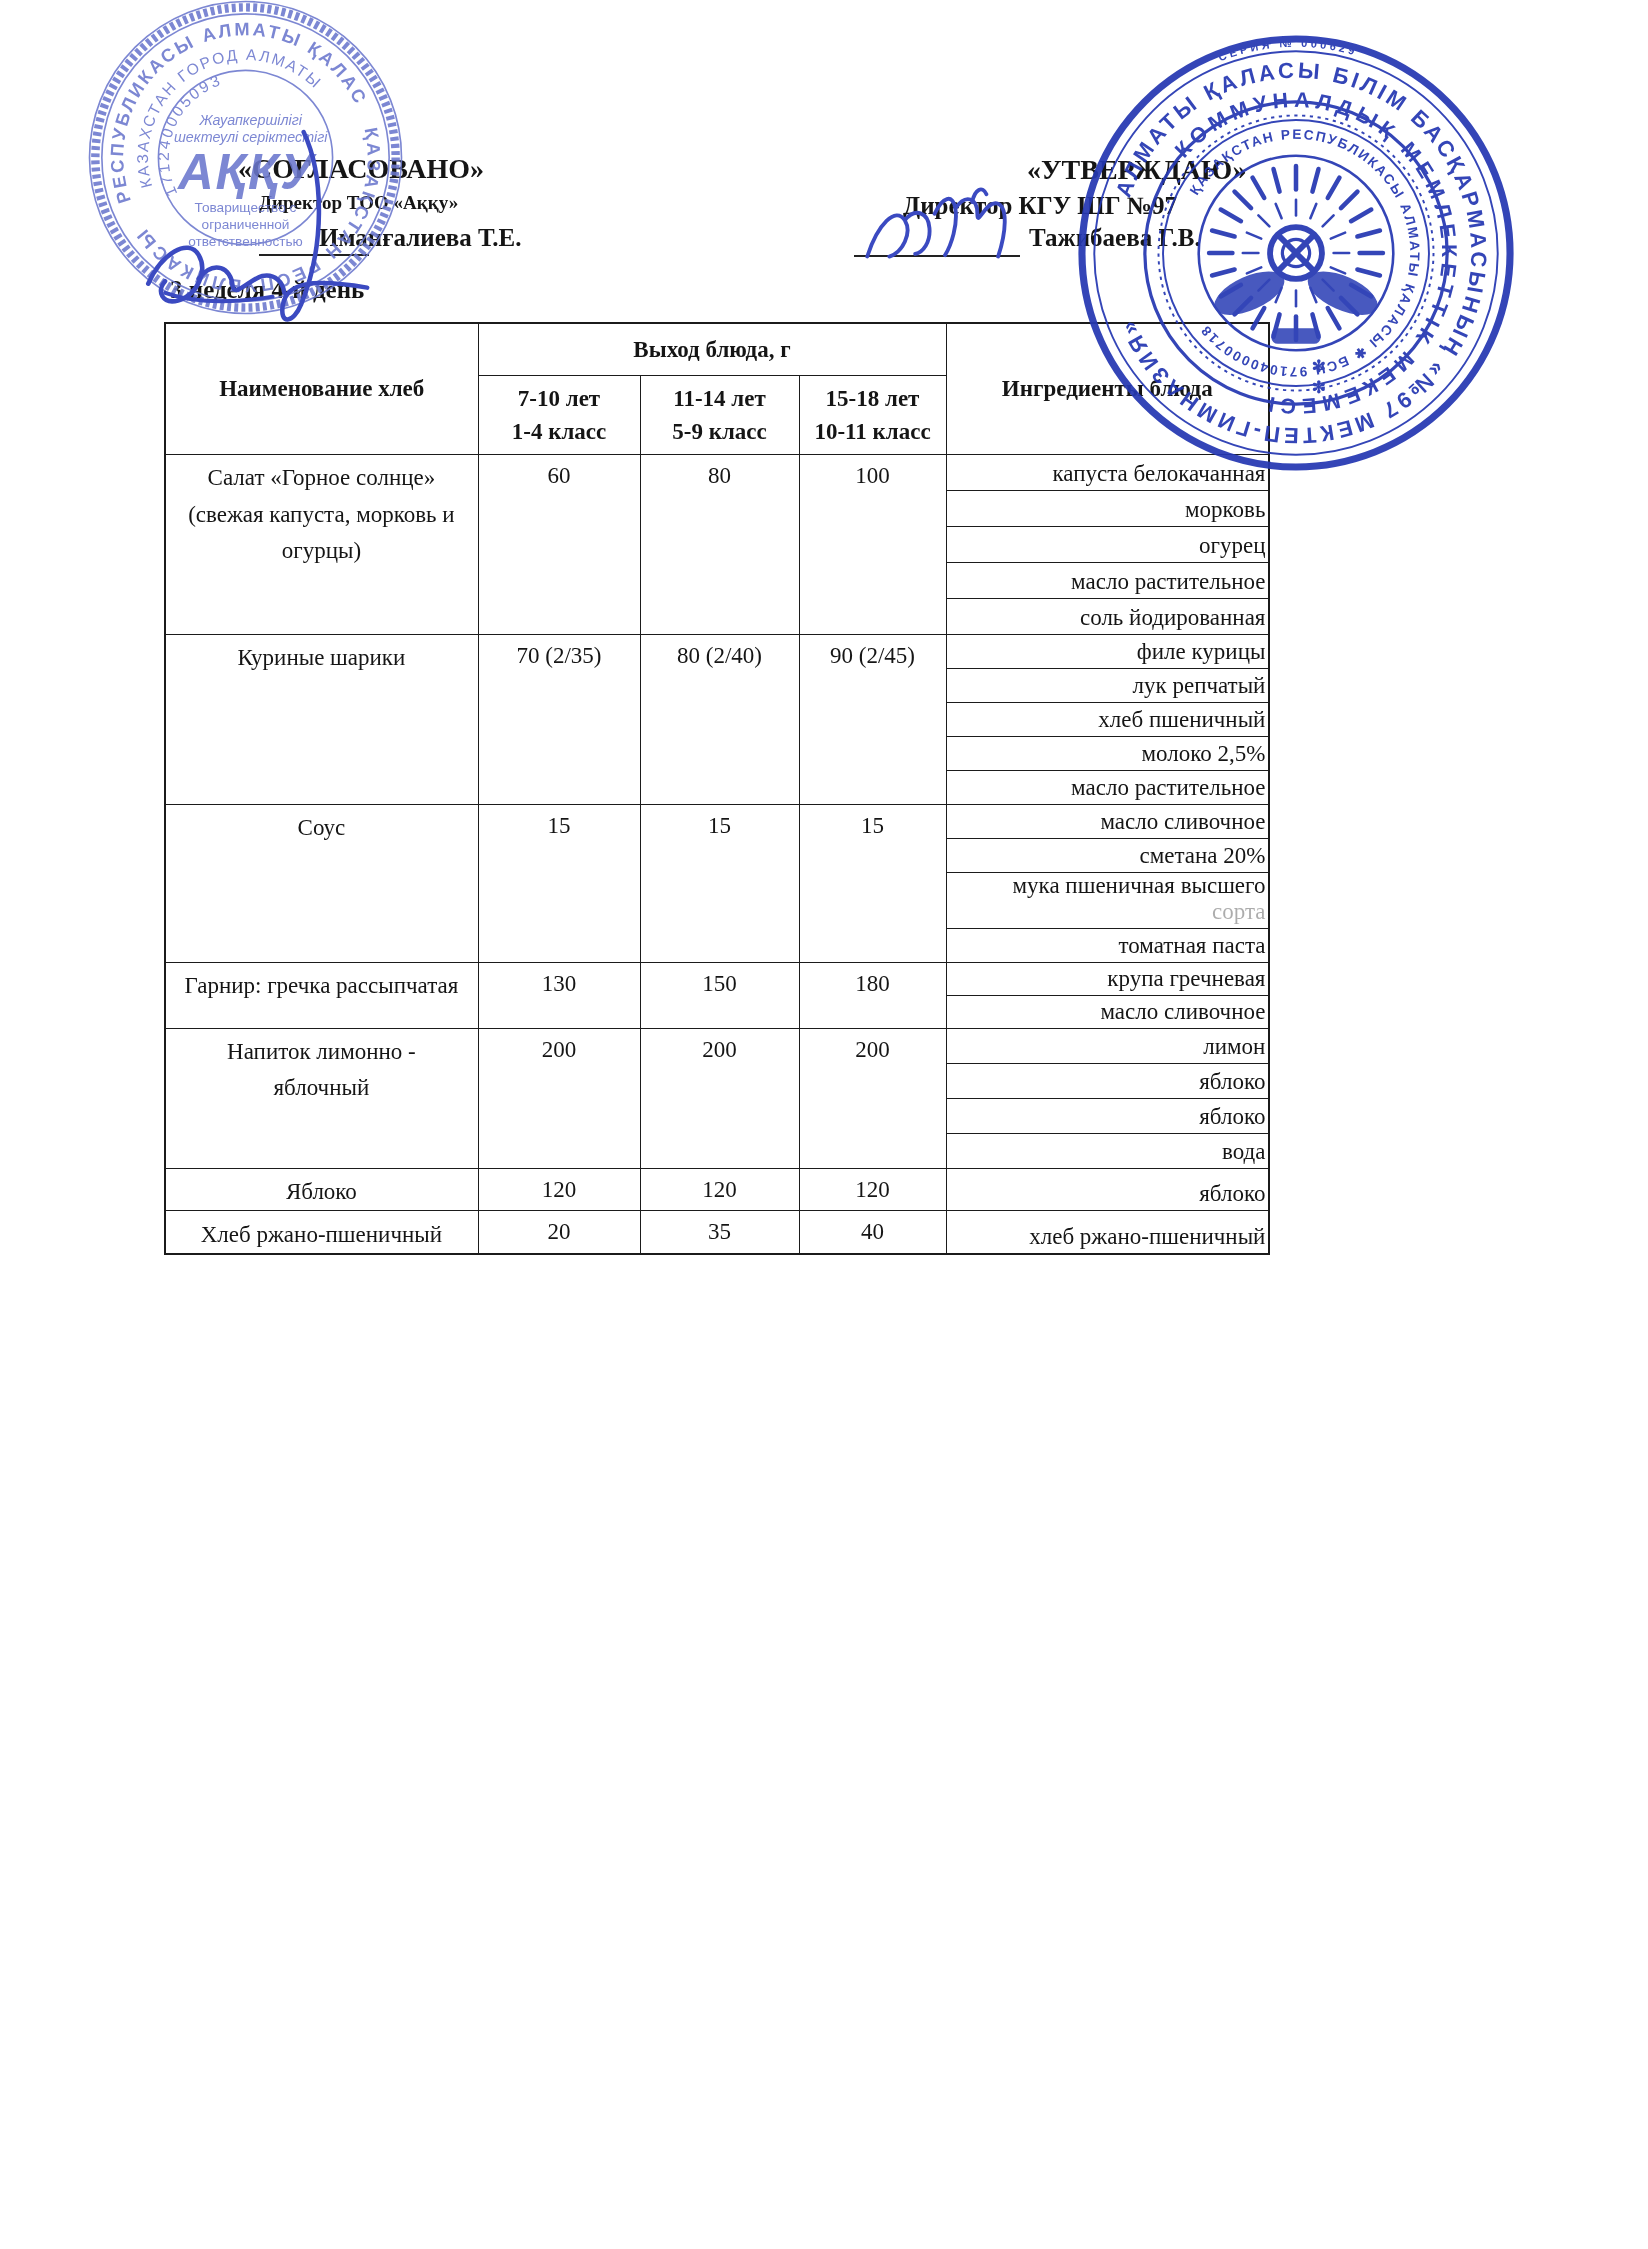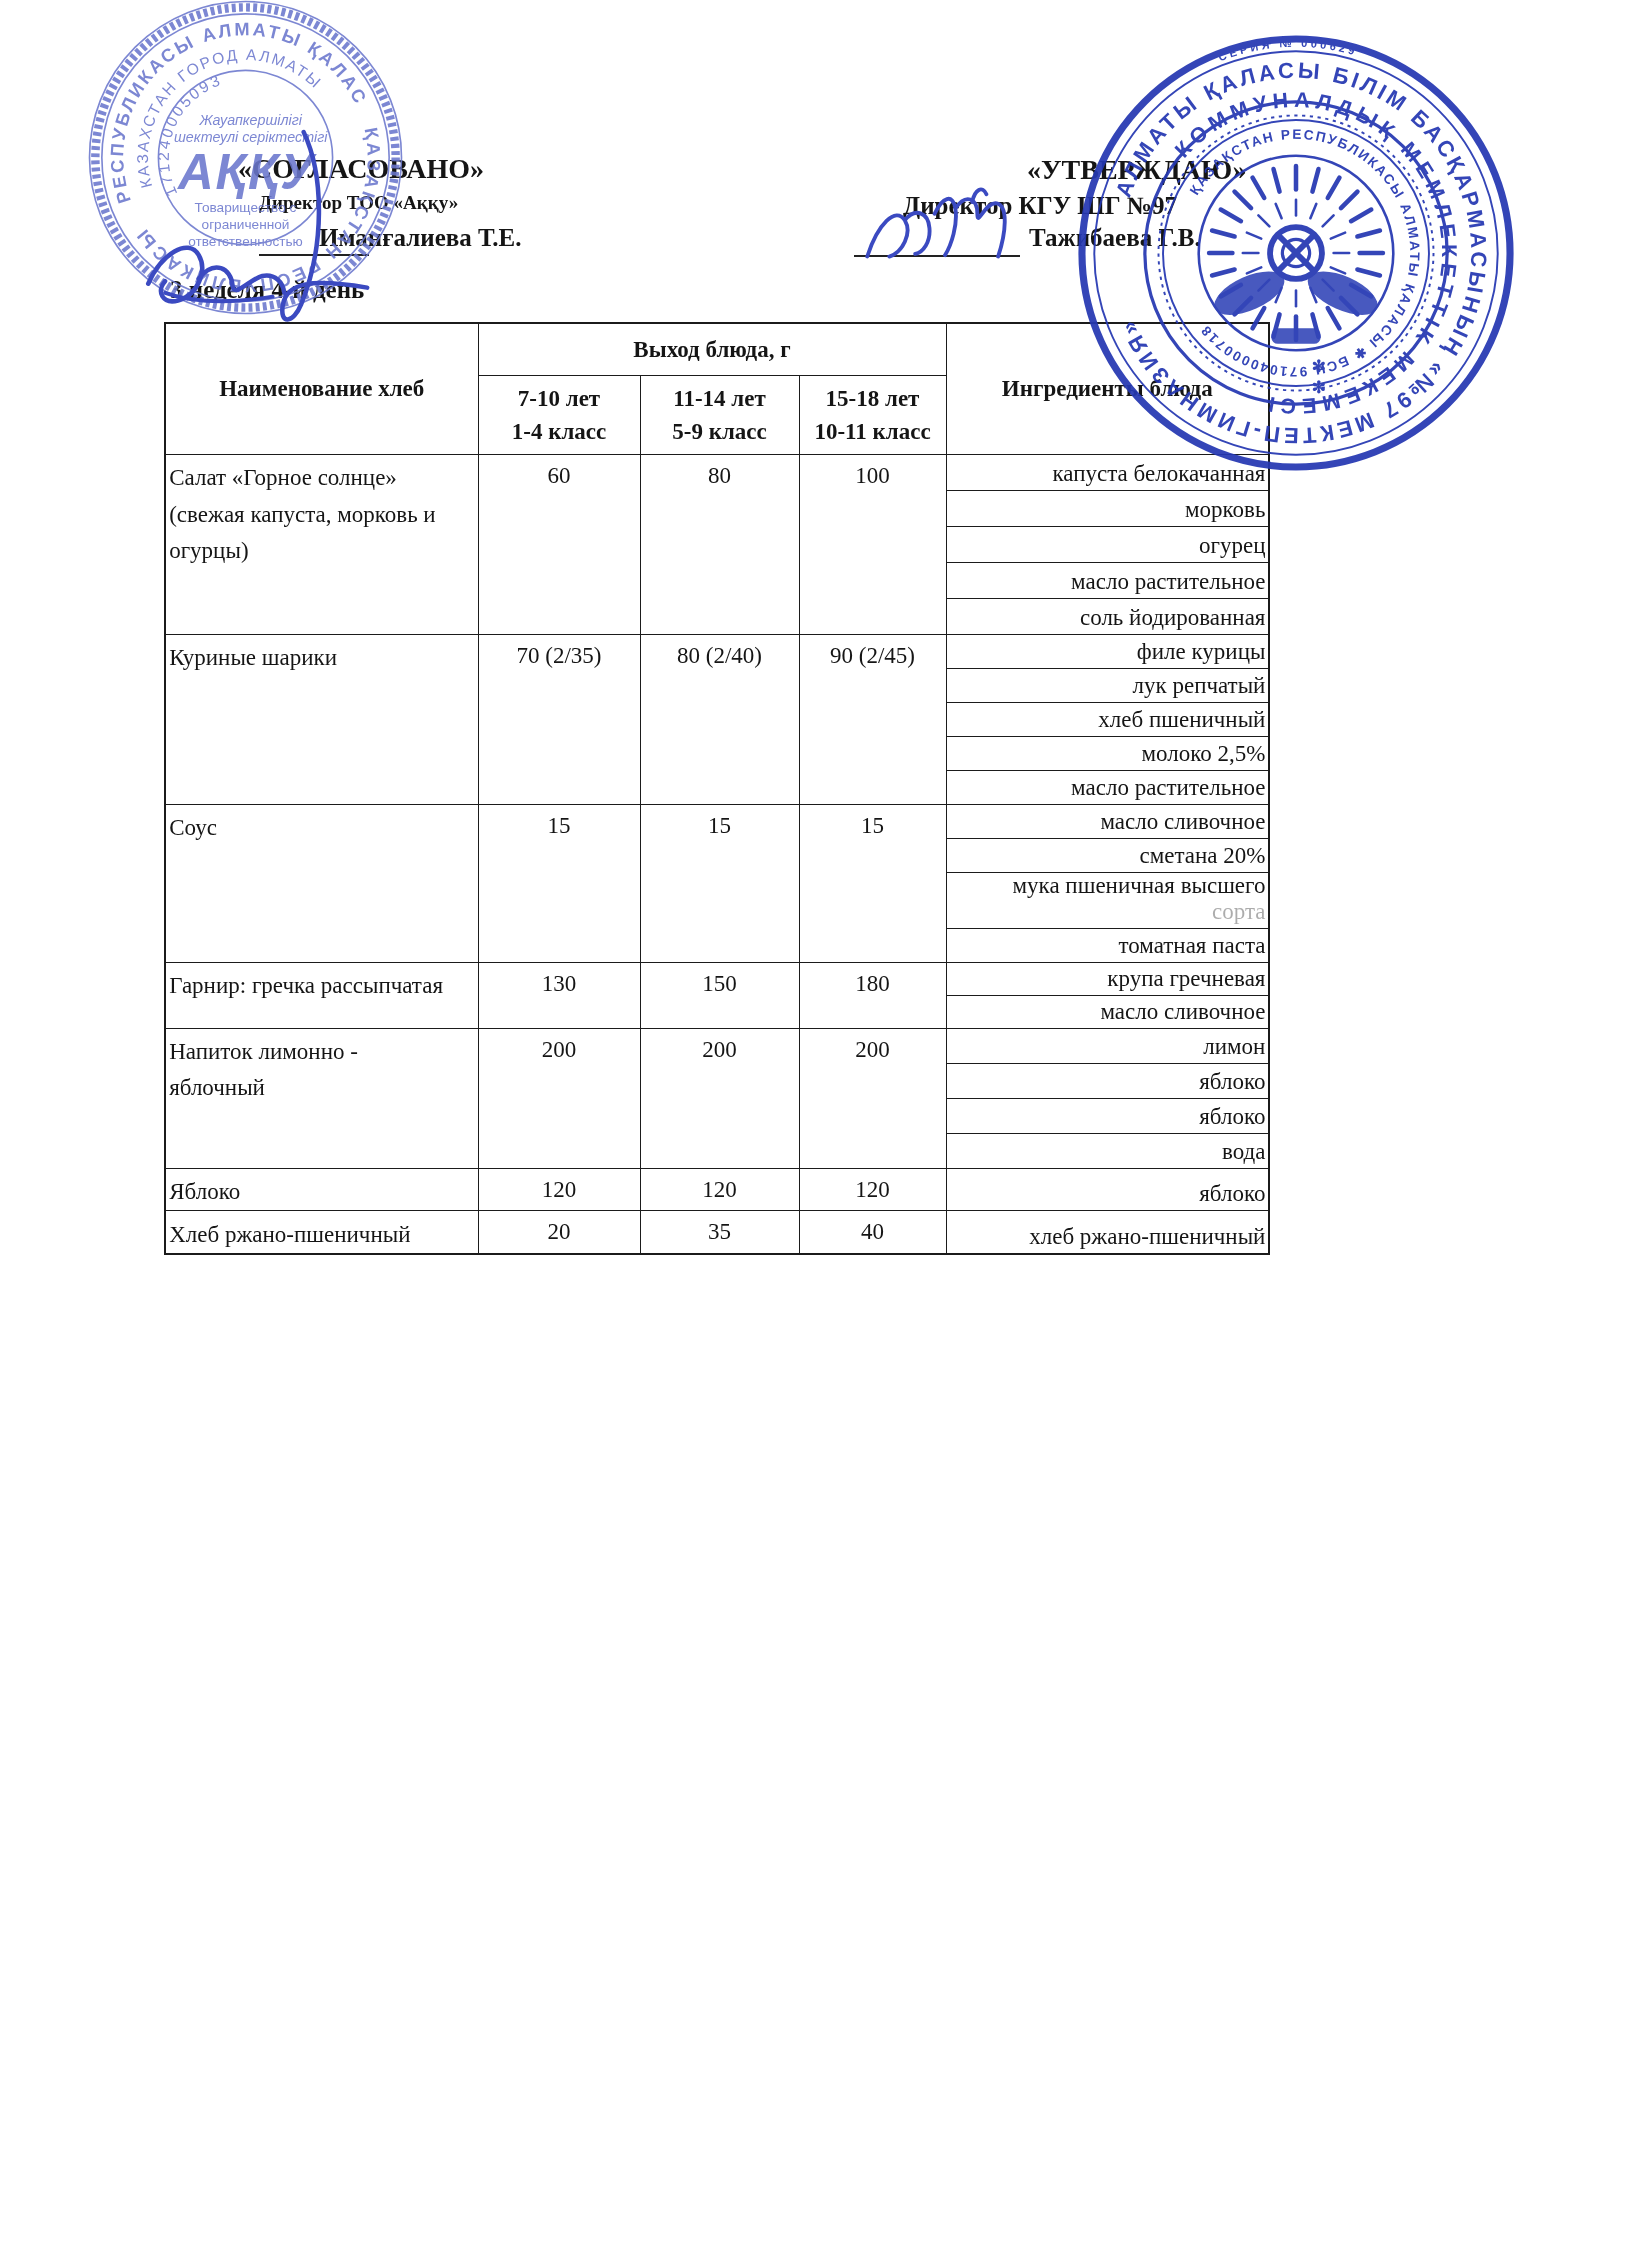--- a/index.html
+++ b/index.html
@@ -28,21 +28,21 @@
   table.menu{
     position:absolute;left:164px;top:322px;width:1105px;
     border-collapse:collapse;table-layout:fixed;
     font-size:23px;border:2.6px solid var(--line,#1b1b1b);
   }
   .menu th,.menu td{border:1.9px solid var(--line,#1b1b1b);}
   .menu thead th{font-weight:bold;text-align:center;vertical-align:middle;line-height:1.45;padding:6px;}
   .menu tr.h1{height:52px;}
   .menu tr.h2{height:69px;}
   .menu td.dish-name{
-    vertical-align:top;text-align:left;padding:5.2px 3.9px 0 3.2px;
+    vertical-align:top;text-align:center;padding:5.2px 3.9px 0 3.2px;
     line-height:1.58;white-space:pre-line;margin-left:32px;
   }
   .menu td.amount{vertical-align:top;text-align:center;padding-top:7.8px;}
   .menu td.ingredient{
     vertical-align:bottom;text-align:right;padding:0 2.6px 3.2px 8.4px;
     line-height:1.12;white-space:pre-line;
   }
   .menu .faded{opacity:.35;margin-top:20px;}
 
   

